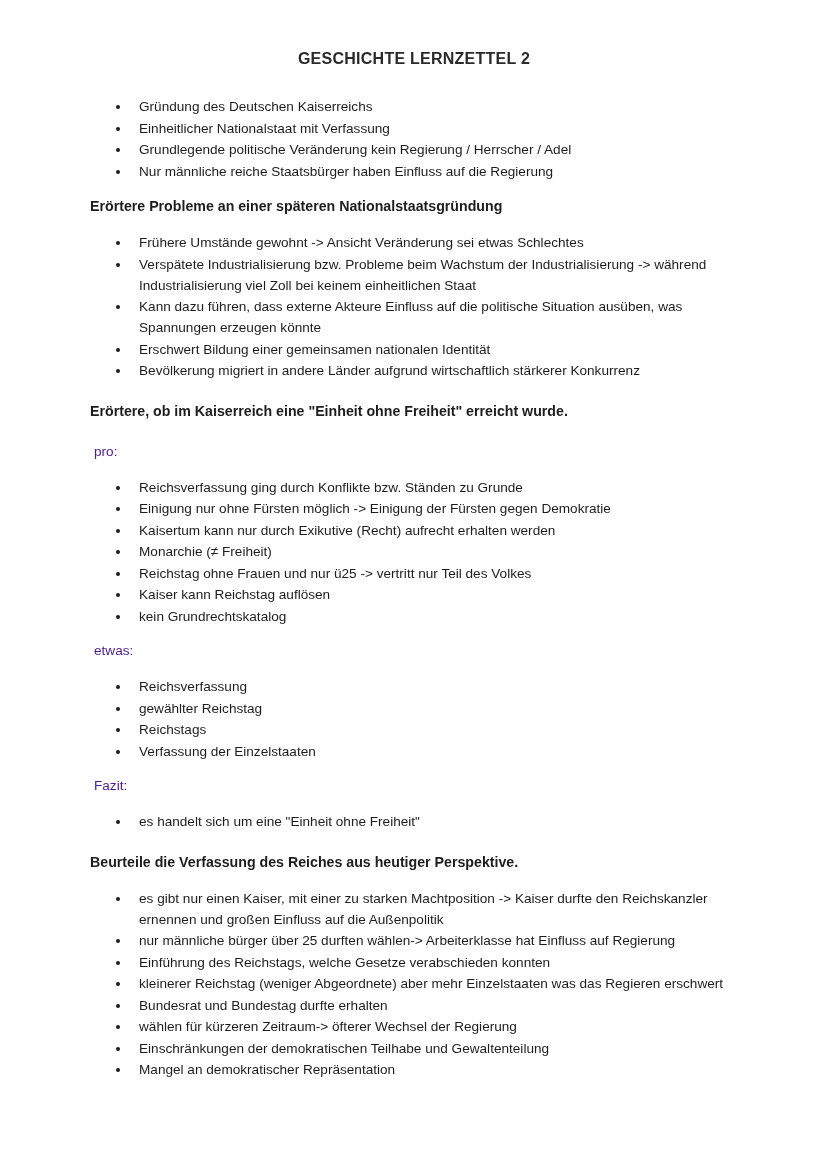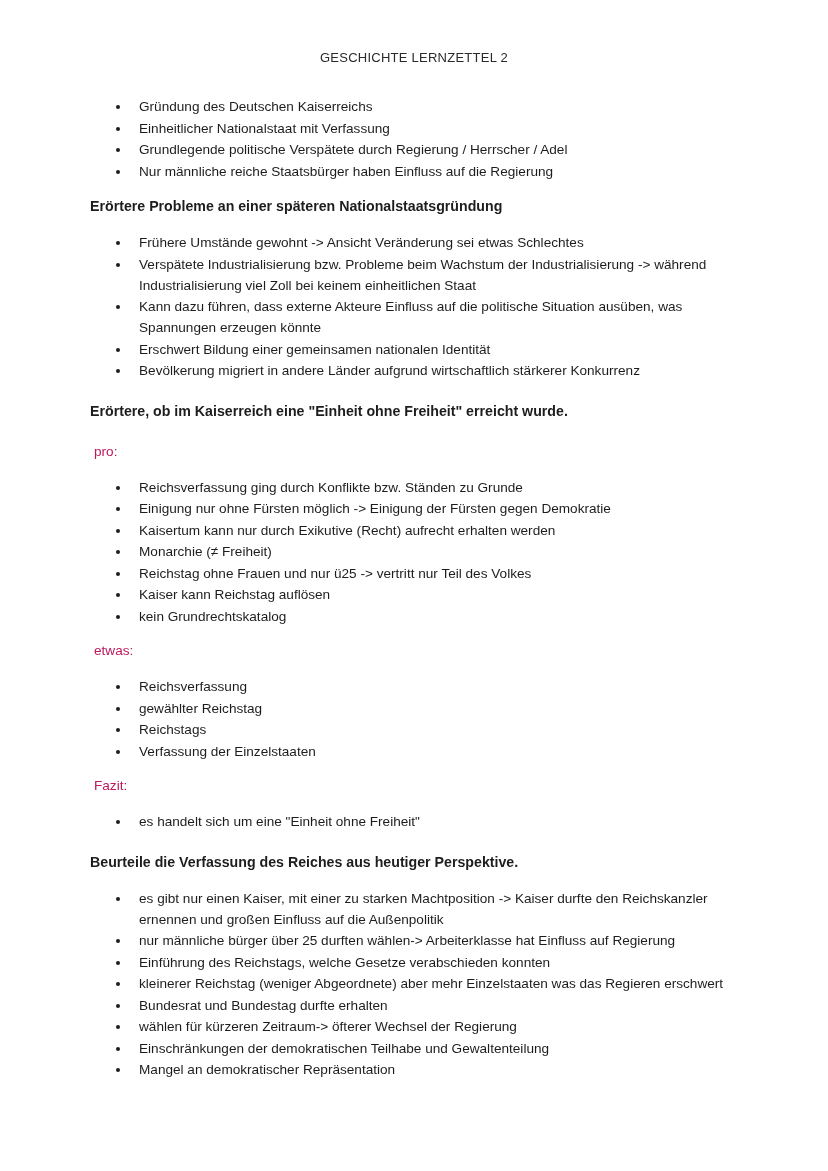--- a/index.html
+++ b/index.html
@@ -21,24 +21,24 @@
     background: #ffffff;
     overflow: hidden;
     box-sizing: border-box;
   }
   .doc-title {
     position: absolute;
     top: 50px;
     left: 0;
     width: 828px;
     text-align: center;
-    font-size: 13px;
+    font-size: 16px;
     letter-spacing: 0.25px;
     color: #2a2a2a;
-    font-weight: 400;
+    font-weight: 700;
   }
   .body-col {
     position: absolute;
     top: 96px;
     left: 90px;
     width: 634px;
   }
   .section {
     margin: 0;
   }
@@ -46,21 +46,21 @@
     font-size: 14.2px;
     line-height: 21px;
     color: #1d1d1d;
     margin: 0 0 6px 0;
     font-weight: 700;
     white-space: nowrap;
   }
   .sublabel {
     font-size: 13.6px;
     line-height: 20px;
-    color: #be185d;
+    color: #4c1d95;
     margin: 0 0 6px 4px;
     font-weight: 400;
   }
   ul.bullets {
     list-style: none;
     margin: 0;
     padding: 0;
   }
   ul.bullets > li {
     position: relative;
@@ -89,21 +89,21 @@
 
 <div class="page">
 
   <div class="doc-title">GESCHICHTE LERNZETTEL 2</div>
 
   <div class="body-col">
 
     <ul class="bullets">
       <li><span>Gründung des Deutschen Kaiserreichs</span></li>
       <li><span>Einheitlicher Nationalstaat mit Verfassung</span></li>
-      <li><span>Grundlegende politische Verspätete durch Regierung / Herrscher / Adel</span></li>
+      <li><span>Grundlegende politische Veränderung kein Regierung / Herrscher / Adel</span></li>
       <li><span>Nur männliche reiche Staatsbürger haben Einfluss auf die Regierung</span></li>
     </ul>
 
     <div class="gap-md"></div>
 
     <div class="section">
       <p class="heading">Erörtere Probleme an einer späteren Nationalstaatsgründung</p>
       <div class="gap-sm"></div>
       <ul class="bullets">
         <li><span>Frühere Umstände gewohnt -&gt; Ansicht Veränderung sei etwas Schlechtes</span></li>

